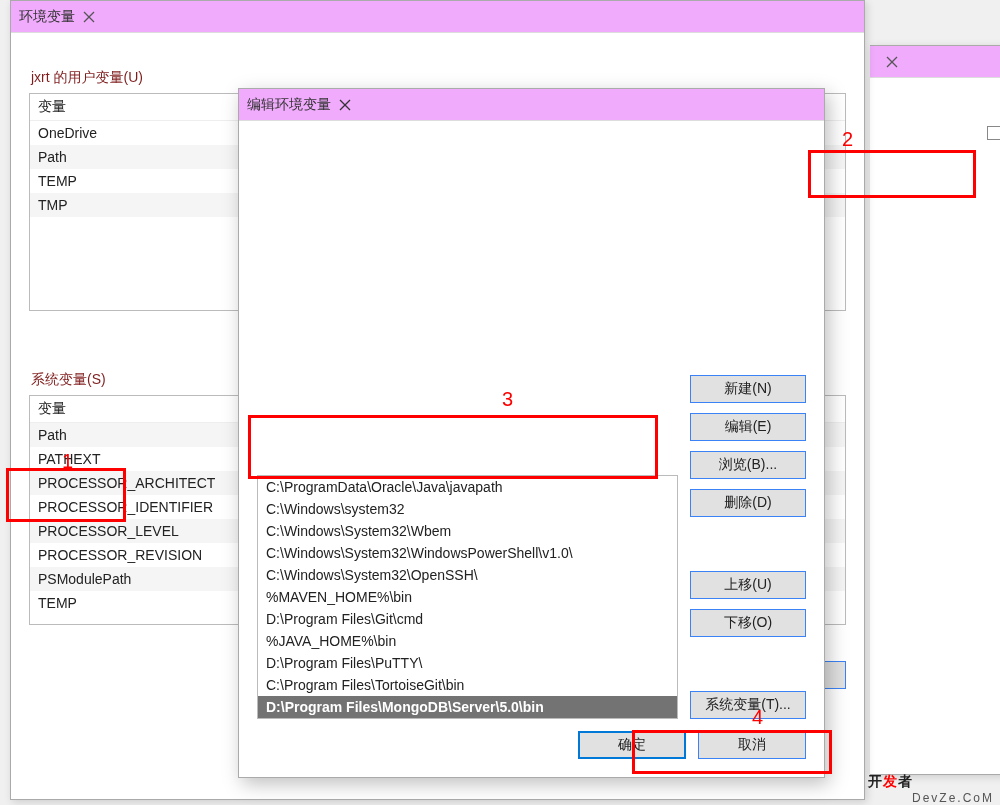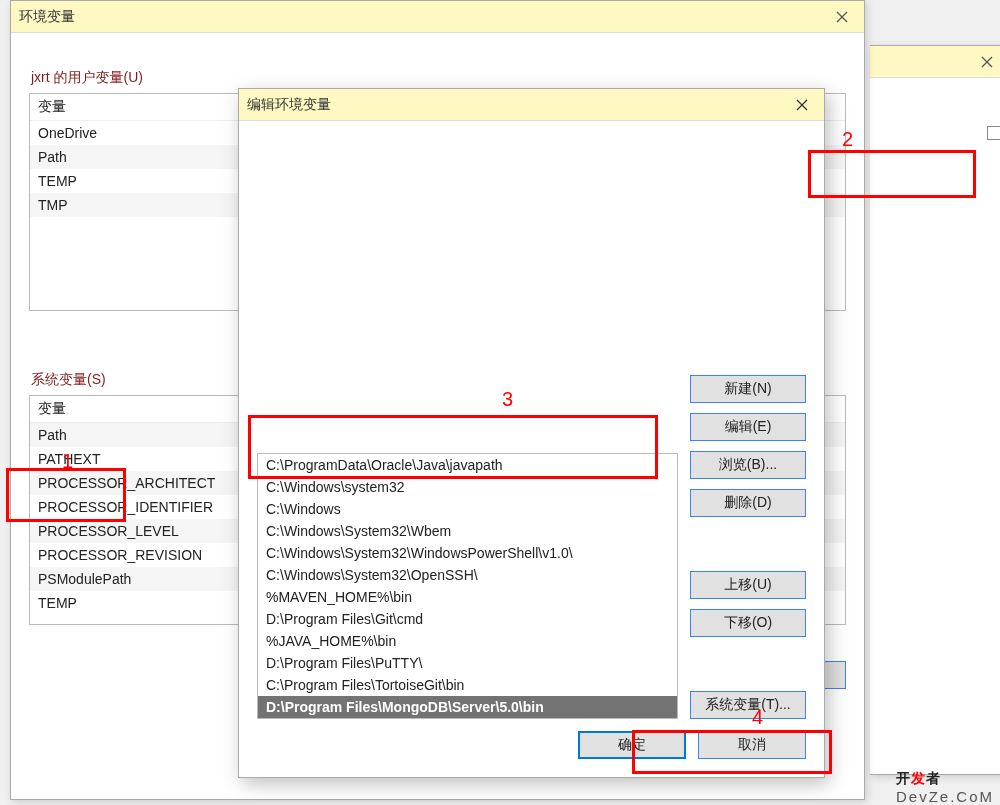--- a/index.html
+++ b/index.html
@@ -1,19 +1,19 @@
 <!DOCTYPE html>
 <html><head>
 <meta charset="utf-8">
 <style>
   * { box-sizing: border-box; font-family: "Microsoft YaHei", "Segoe UI", sans-serif; font-size: 14px; }
   body { margin: 0; width: 1000px; height: 805px; background: #f0f0f0; position: relative; overflow: hidden; }
 
   .window { position: absolute; background: #fff; border: 1px solid #aaa; box-shadow: 2px 2px 8px rgba(0,0,0,0.15); }
-  .titlebar { display: flex; align-items: center; justify-content: space-between; height: 32px; padding: 0 8px; background: #fef9c3; border-bottom: 1px solid #ddd; }
+  .titlebar { display: flex; align-items: center; justify-content: flex-start; height: 32px; padding: 0 8px; background: #f0abfc; border-bottom: 1px solid #ddd; }
   .titlebar .title { color: #333; }
   .titlebar .close { width: 28px; height: 28px; display: flex; align-items: center; justify-content: center; color: #555; cursor: pointer; }
   .titlebar .close svg { width: 12px; height: 12px; }
 
   
   #win-back { left: 870px; top: 45px; width: 140px; height: 730px; border-left: none; }
   #win-back .body-hint { position: absolute; right: -30px; top: 245px; color: #333; }
 
   
   #win-env { left: 10px; top: 0; width: 855px; height: 800px; }
@@ -41,21 +41,21 @@
   .btn.highlight { border: 2px solid #0078d7; }
 
   
   .anno { position: absolute; border: 3px solid #ff0000; pointer-events: none; }
   .anno-label { position: absolute; color: #ff0000; font-size: 20px; font-weight: 500; }
 
   
   .watermark-box { position: absolute; right: 6px; bottom: 0; }
   .watermark1 { font-size: 30px; font-weight: 700; color: #222; letter-spacing: 1px; display: inline; }
   .watermark1 .red { color: #ff0000; }
-  .watermark2 { font-size: 15px; color: #555; margin-top: -2px; letter-spacing: 2px; text-align: right; }
+  .watermark2 { font-size: 12px; color: #555; margin-top: -2px; letter-spacing: 2px; text-align: right; margin-left: 44px; }
 
   .checkbox-hint { position: absolute; right: 8px; top: 80px; width: 14px; height: 14px; border: 1px solid #888; background: #fff; }
 </style>
 </head>
 <body>
 
 <div id="win-back" class="window">
   <div class="titlebar">
     <span></span>
     <span class="close">
@@ -117,21 +117,20 @@
           <line x1="1" y1="1" x2="11" y2="11" stroke="#333" stroke-width="1.2"></line>
           <line x1="11" y1="1" x2="1" y2="11" stroke="#333" stroke-width="1.2"></line>
         </svg>
     </span>
   </div>
   <div class="content">
     <div class="edit-main">
       <div class="path-list" id="path-list">
           <div class="path-row">C:\ProgramData\Oracle\Java\javapath</div>
           <div class="path-row">C:\Windows\system32</div>
-          <div class="path-row">C:\Windows</div>
           <div class="path-row">C:\Windows\System32\Wbem</div>
           <div class="path-row">C:\Windows\System32\WindowsPowerShell\v1.0\</div>
           <div class="path-row">C:\Windows\System32\OpenSSH\</div>
           <div class="path-row">%MAVEN_HOME%\bin</div>
           <div class="path-row">D:\Program Files\Git\cmd</div>
           <div class="path-row">%JAVA_HOME%\bin</div>
           <div class="path-row">D:\Program Files\PuTTY\</div>
           <div class="path-row">C:\Program Files\TortoiseGit\bin</div>
           <div class="path-row selected">D:\Program Files\MongoDB\Server\5.0\bin</div>
         </div>

